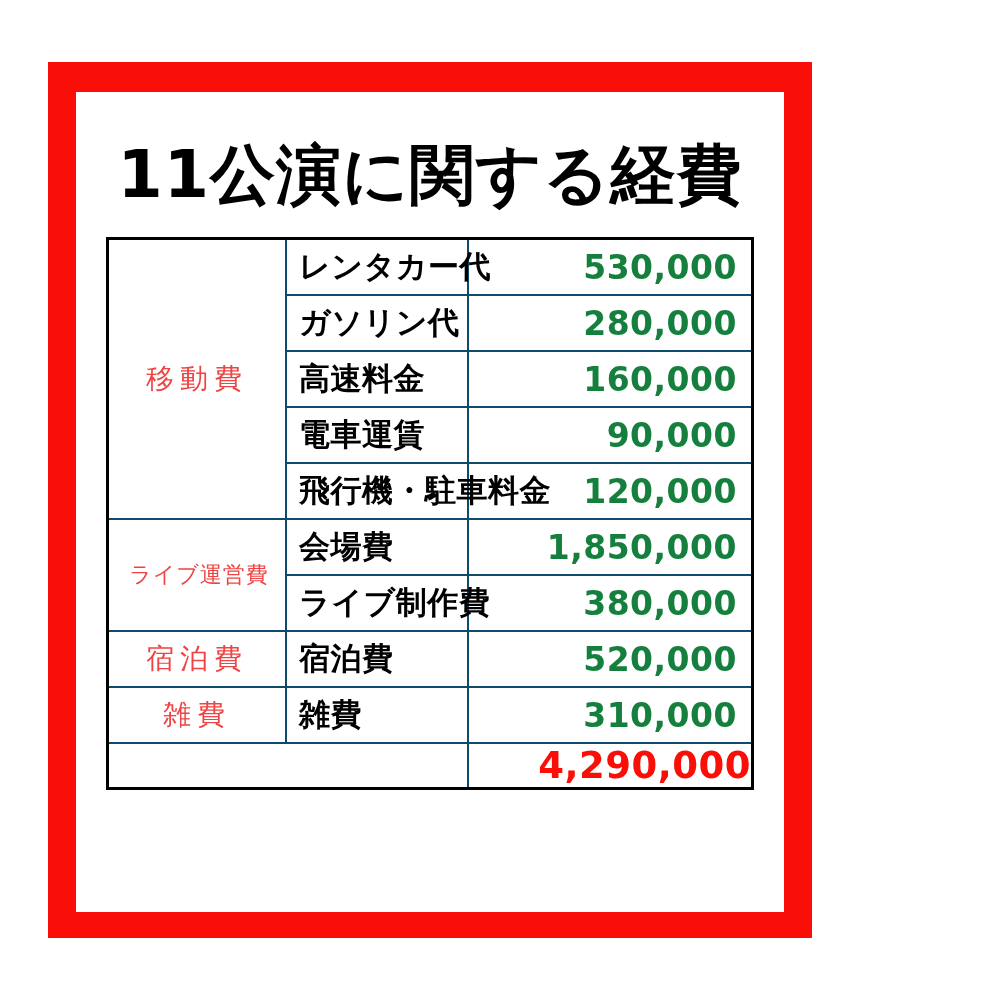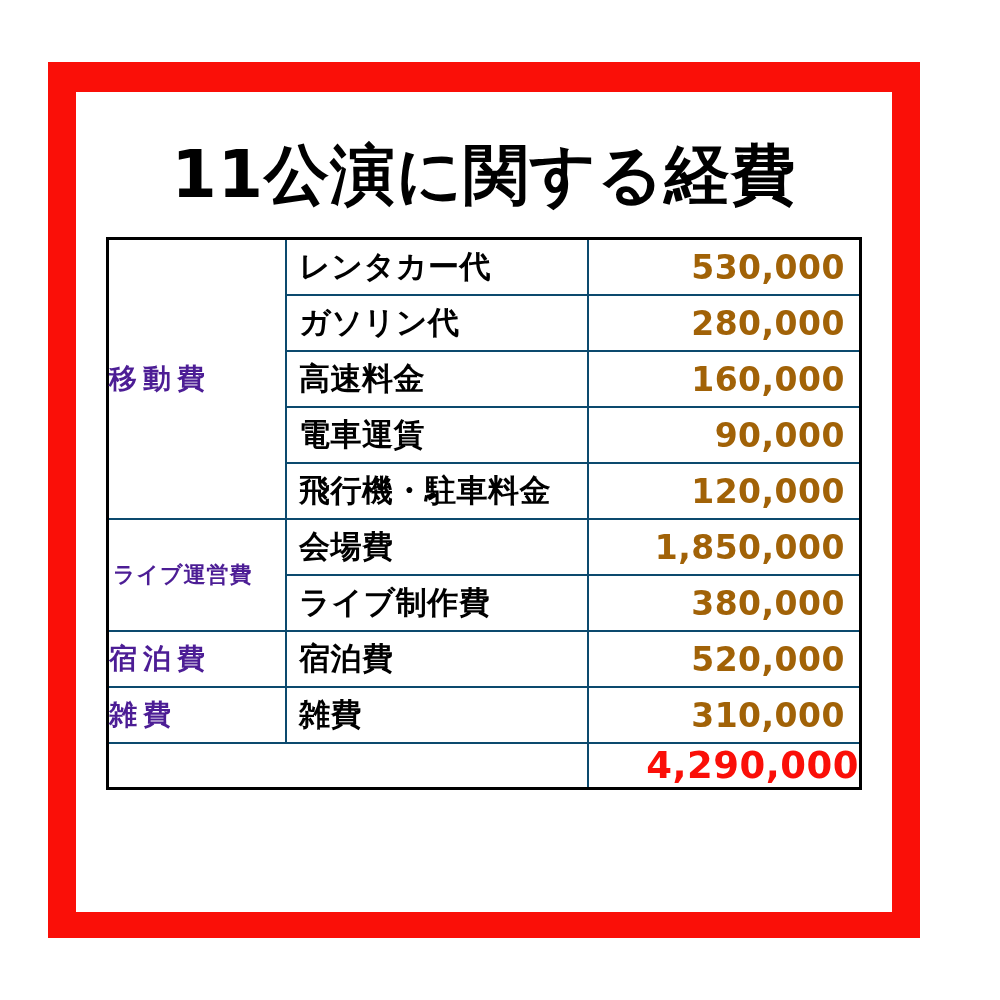--- a/index.html
+++ b/index.html
@@ -12,21 +12,21 @@
     height: 1000px;
     font-family: "DejaVu Sans", "Liberation Sans", sans-serif;
     overflow: hidden;
   }
 
   
   .frame {
     position: absolute;
     left: 48px;
     top: 62px;
-    width: 872px;
+    width: 764px;
     height: 876px;
     background: #fa0f08;
     box-sizing: border-box;
     padding: 30px 28px 26px 28px;
   }
 
   .sheet {
     width: 100%;
     height: 100%;
     background: #ffffff;
@@ -56,47 +56,47 @@
 
   table.cost-table td {
     border: 2px solid #0c4a6e;
     padding: 0;
     vertical-align: middle;
   }
 
   
   .cat-cell {
     width: 176px;
-    text-align: left;
-    font-weight: 700;
+    text-align: center;
+    font-weight: 400;
     font-size: 28px;
     letter-spacing: 6px;
-    color: #4c1d95;
+    color: #ef4444;
     padding: 4px 2px 4px 6px;
   }
   .cat-cell.small {
     font-size: 22px;
     letter-spacing: 1px;
     padding-left: 4px;
   }
 
   .item-row td.item-name {
     font-size: 31px;
     font-weight: 900;
     color: #000;
     padding: 6px 6px 6px 12px;
     letter-spacing: 0.5px;
     white-space: nowrap;
   }
   .item-row td.item-amount {
     font-size: 33px;
     font-weight: 900;
-    color: #a16207;
+    color: #15803d;
     text-align: right;
-    padding: 6px 14px 6px 6px;
+    padding: 6px 14px 6px 18px;
     letter-spacing: 0.5px;
     white-space: nowrap;
     width: 250px;
   }
 
   .total-row td {
     border: 2px solid #000;
     padding: 6px 14px 8px 6px;
     margin-top: 12px;
   }

